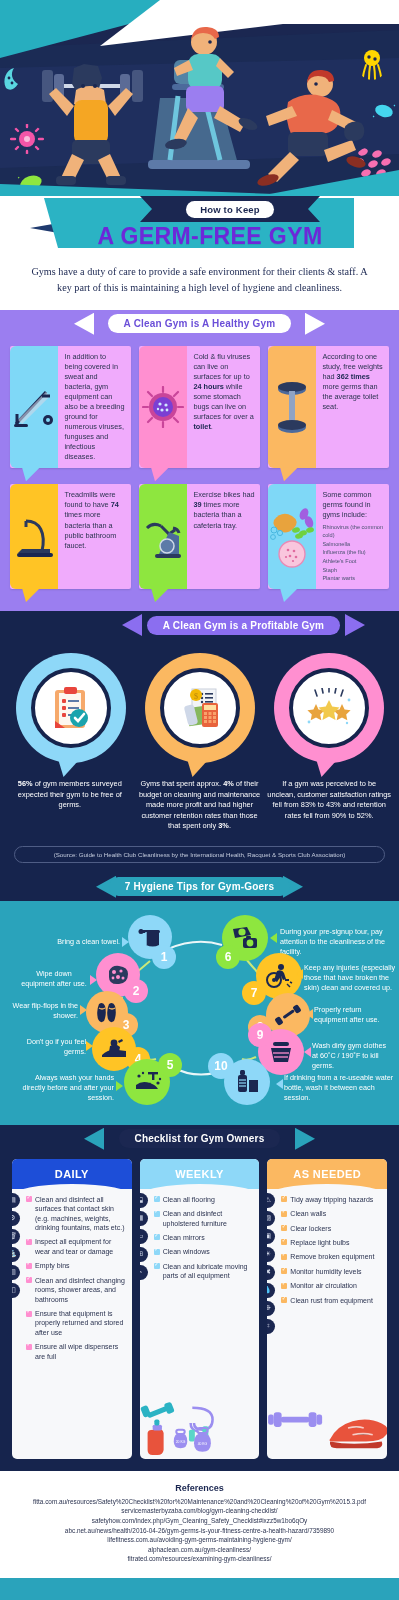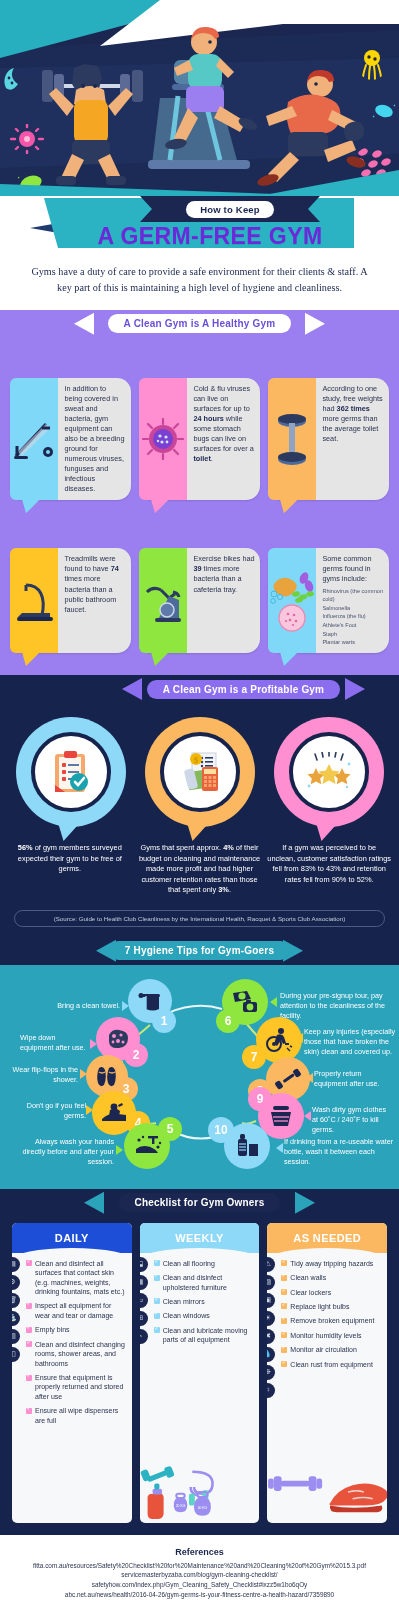--- a/index.html
+++ b/index.html
@@ -75,22 +75,22 @@
   
   .healthy { background:#9b7ef0; width:399px; padding:0 0 22px 0; position:relative; }
   .healthy-head { background:#9b7ef0; }
   .healthy-head .pill { background:#fff; color:#6b4fd8; }
   .wing { position:absolute; top:3px; width:20px; height:22px; background:#fff; }
   .wing.l { left:74px; clip-path: polygon(20px 0, 20px 22px, 0 11px); }
   .wing.r { right:74px; clip-path: polygon(0 0, 0 22px, 20px 11px); }
 
   .cardrow { display:flex; gap:8px; padding:0 10px; }
   .card {
-    flex:1; background:#e5e5e5; border-radius:14px; display:flex; overflow:visible;
-    position:relative; min-height:98px; box-shadow:0 1px 2px rgba(0,0,0,.12);margin-top:32px;
+    flex:1; background:#f0abfc; border-radius:2px; display:flex; overflow:visible;
+    position:relative; min-height:98px; box-shadow:0 1px 2px rgba(0,0,0,.12);
   }
   .card .art {
     width:40%; border-radius:6px 0 0 6px; position:relative; display:flex;
     align-items:center; justify-content:center;
   }
   .card .art::after {
     content:""; position:absolute; left:12px; bottom:-13px; width:18px; height:14px;
     background:inherit; clip-path: polygon(0 0, 18px 0, 4px 14px);
   }
   .card .txt { width:60%; padding:6px 5px 6px 6px; font-size:7.3px; line-height:1.38; color:#2b3350; }
@@ -570,21 +570,21 @@
             <g fill="#ff8fd0">
               <circle cx="9" cy="9" r="2"></circle>
               <circle cx="16" cy="8" r="1.6"></circle>
               <circle cx="13" cy="14" r="2"></circle>
               <circle cx="18" cy="15" r="1.5"></circle>
               <circle cx="8" cy="15" r="1.4"></circle>
             </g>
           </svg>
       </div>
       <div class="numbubble" style="left:124px;top:78px;width:24px;height:24px;background:#ff8fd0">2</div>
-      <div class="tiptext" style="left:20px;top:68px;width:68px;text-align:left">Wipe down equipment after use.</div>
+      <div class="tiptext" style="left:20px;top:68px;width:68px;text-align:center">Wipe down equipment after use.</div>
       <div class="tri" style="left:90px;top:74px;border-top:5px solid transparent;border-bottom:5px solid transparent;border-left:7px solid #ff8fd0"></div>
 
       <div class="bubble" style="left:86px;top:90px;width:42px;height:42px;background:#fbb861">
         <svg width="24" height="22" viewBox="0 0 24 22">
             <path d="M4 3 q4 -3 6 2 q2 8 -1 15 q-4 3 -6 -2 q-2 -8 1 -15z" fill="#1b2751"></path>
             <path d="M14 3 q4 -3 6 2 q2 8 -1 15 q-4 3 -6 -2 q-2 -8 1 -15z" fill="#1b2751"></path>
             <path d="M4 7 q3 2 6 0" stroke="#fbb861" stroke-width="1.3" fill="none"></path>
             <path d="M14 7 q3 2 6 0" stroke="#fbb861" stroke-width="1.3" fill="none"></path>
           </svg>
       </div>
@@ -669,21 +669,21 @@
         <svg width="26" height="24" viewBox="0 0 26 24">
             <path d="M3 8 L23 8 L20 22 L6 22z" fill="#1b2751"></path>
             <g stroke="#ff8fd0" stroke-width="1.3">
               <line x1="5" y1="13" x2="21" y2="13"></line>
               <line x1="6" y1="17" x2="20" y2="17"></line>
             </g>
             <rect x="5" y="2" width="16" height="4" rx="2" fill="#1b2751"></rect>
           </svg>
       </div>
       <div class="numbubble" style="left:248px;top:122px;width:24px;height:24px;background:#ff8fd0">9</div>
-      <div class="tiptext" style="left:312px;top:140px;width:82px">Wash dirty gym clothes at 60˚C / 240˚F to kill germs.</div>
+      <div class="tiptext" style="left:312px;top:140px;width:82px">Wash dirty gym clothes at 60˚C / 190˚F to kill germs.</div>
       <div class="tri" style="left:304px;top:146px;border-top:5px solid transparent;border-bottom:5px solid transparent;border-right:7px solid #ff8fd0"></div>
 
       <div class="bubble" style="left:224px;top:158px;width:46px;height:46px;background:#8ed8f8">
         <svg width="28" height="26" viewBox="0 0 28 26">
             <rect x="5" y="6" width="9" height="17" rx="2" fill="#1b2751"></rect>
             <rect x="7" y="1" width="5" height="5" rx="1.5" fill="#1b2751"></rect>
             <g stroke="#8ed8f8" stroke-width="1.2">
               <line x1="6" y1="11" x2="13" y2="11"></line>
               <line x1="6" y1="14" x2="13" y2="14"></line>
               <line x1="6" y1="17" x2="13" y2="17"></line>

